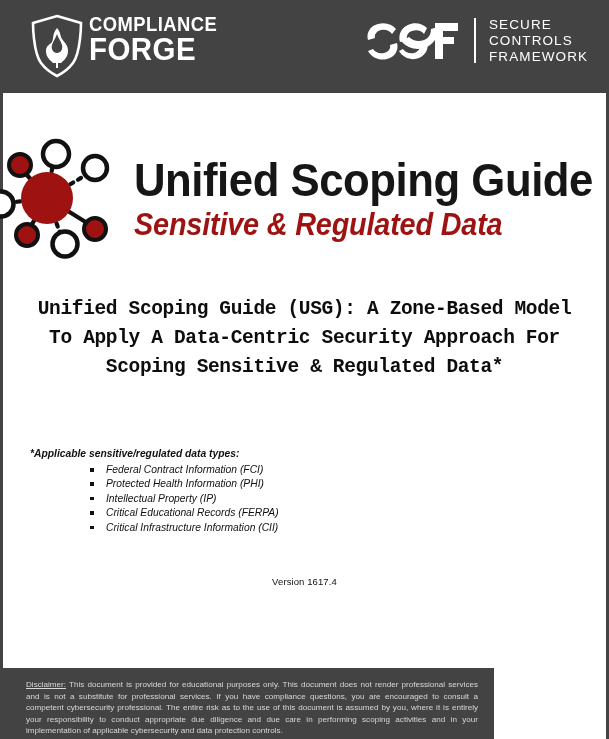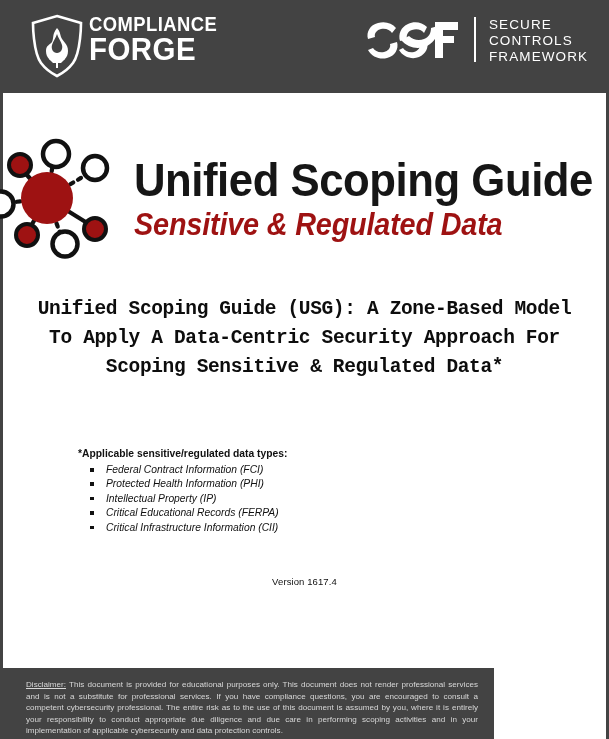--- a/index.html
+++ b/index.html
@@ -67,20 +67,21 @@
     font-family: "Liberation Sans Narrow", "Liberation Sans", sans-serif;
     transform: scaleX(0.95);
     transform-origin: left center;
   }
 
   .scf-logo {
     position: absolute;
     left: 365px;
     top: 17px;
     display: flex;
+    align-items: center;
     gap: 13px;
   }
   .scf-mark { width: 96px; height: 46px; display: block; }
   .scf-divider {
     width: 2px;
     height: 45px;
     background: #ffffff;
   }
   .scf-words {
     display: flex;
@@ -147,26 +148,26 @@
   }
   .subtitle div { white-space: nowrap; font-family: Liberation Mono, monospace; }
 
   
   .types {
     position: absolute;
     left: 30px; top: 447px;
     width: 549px;
   }
   .types-label {
+    font-style: italic;
     font-weight: bold;
     font-size: 10.3px;
     color: #111111;
     line-height: 14px;
     margin-bottom: 2px;
-    margin-left: 48px;
   }
   .types-cols {
     display: flex;
     gap: 0px;
   }
   .types-col { width: 274px; }
   .types-col.right { padding-left: 42px; box-sizing: border-box; }
   .types-list {
     list-style: none;
     margin: 0;

